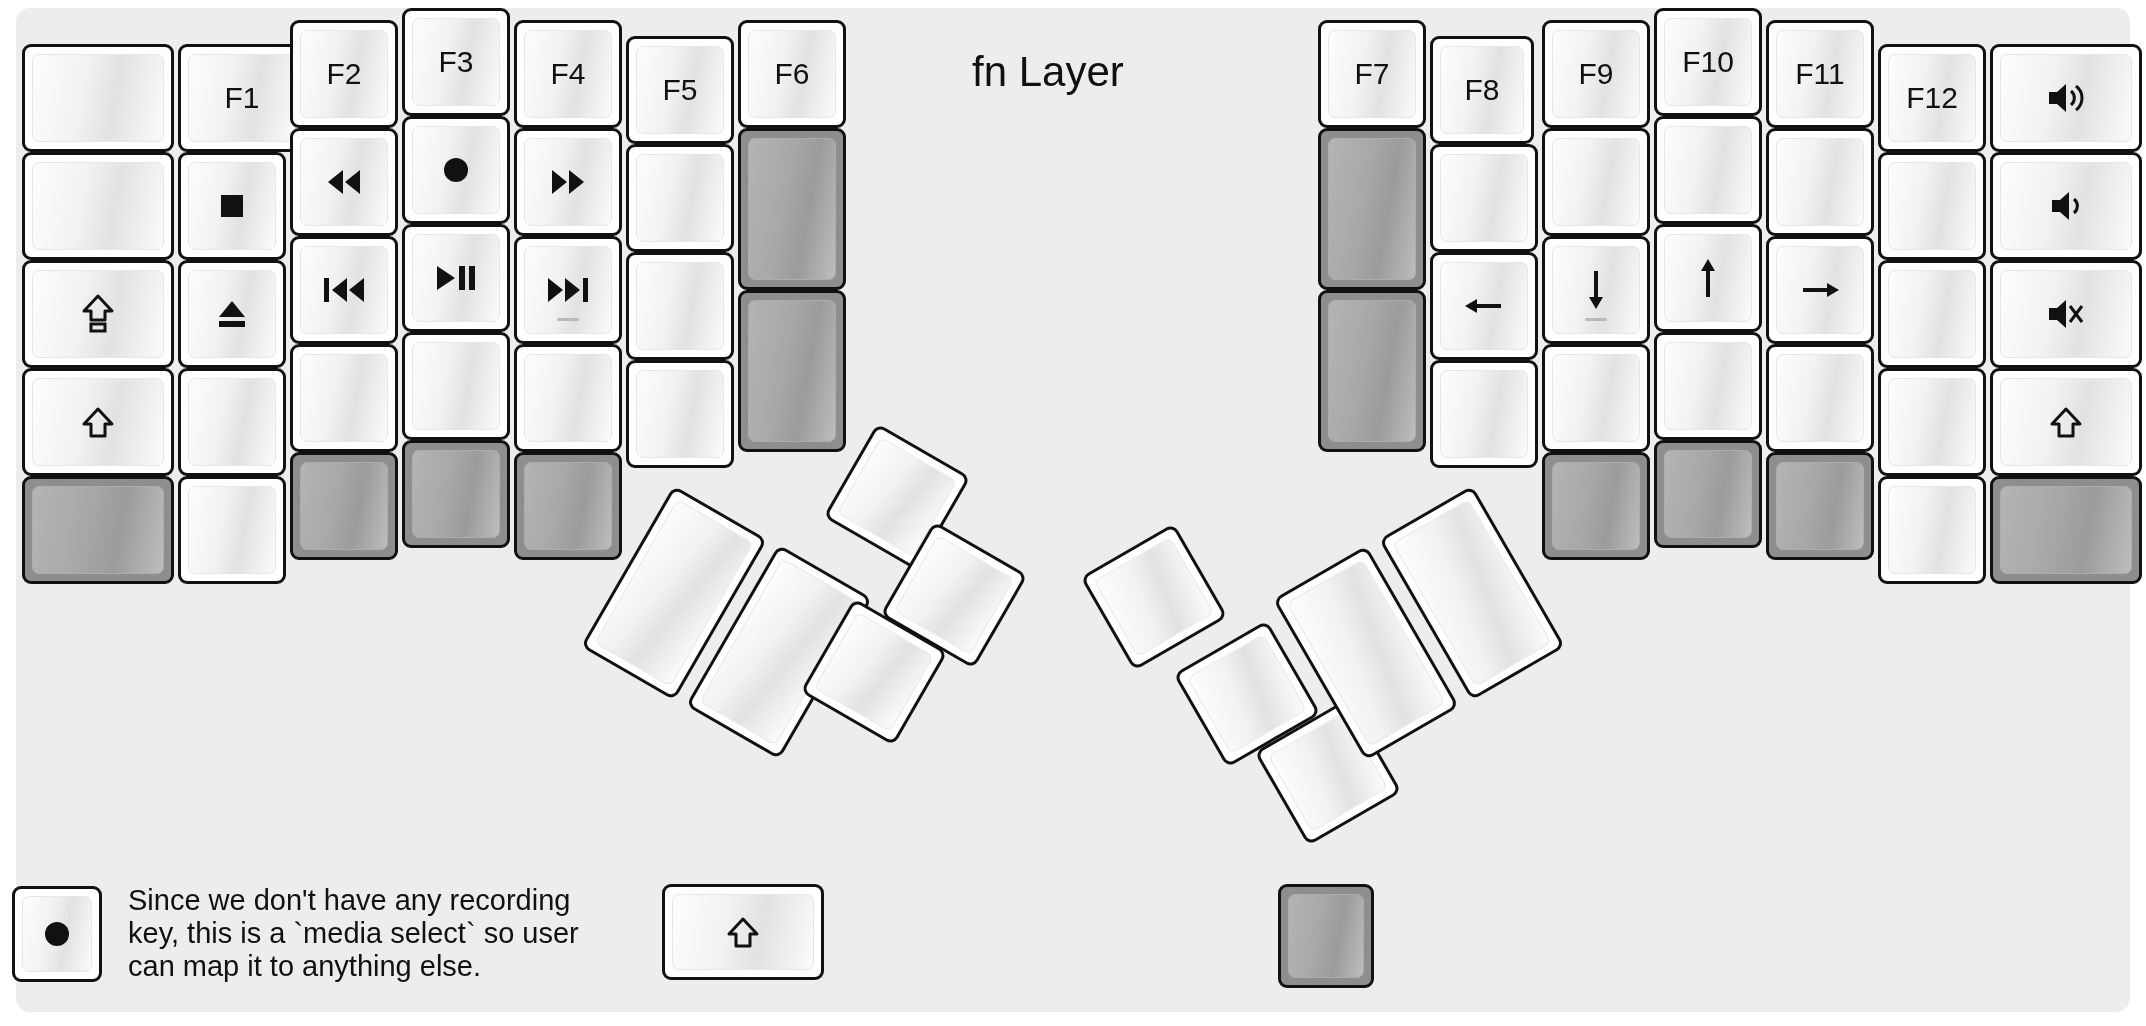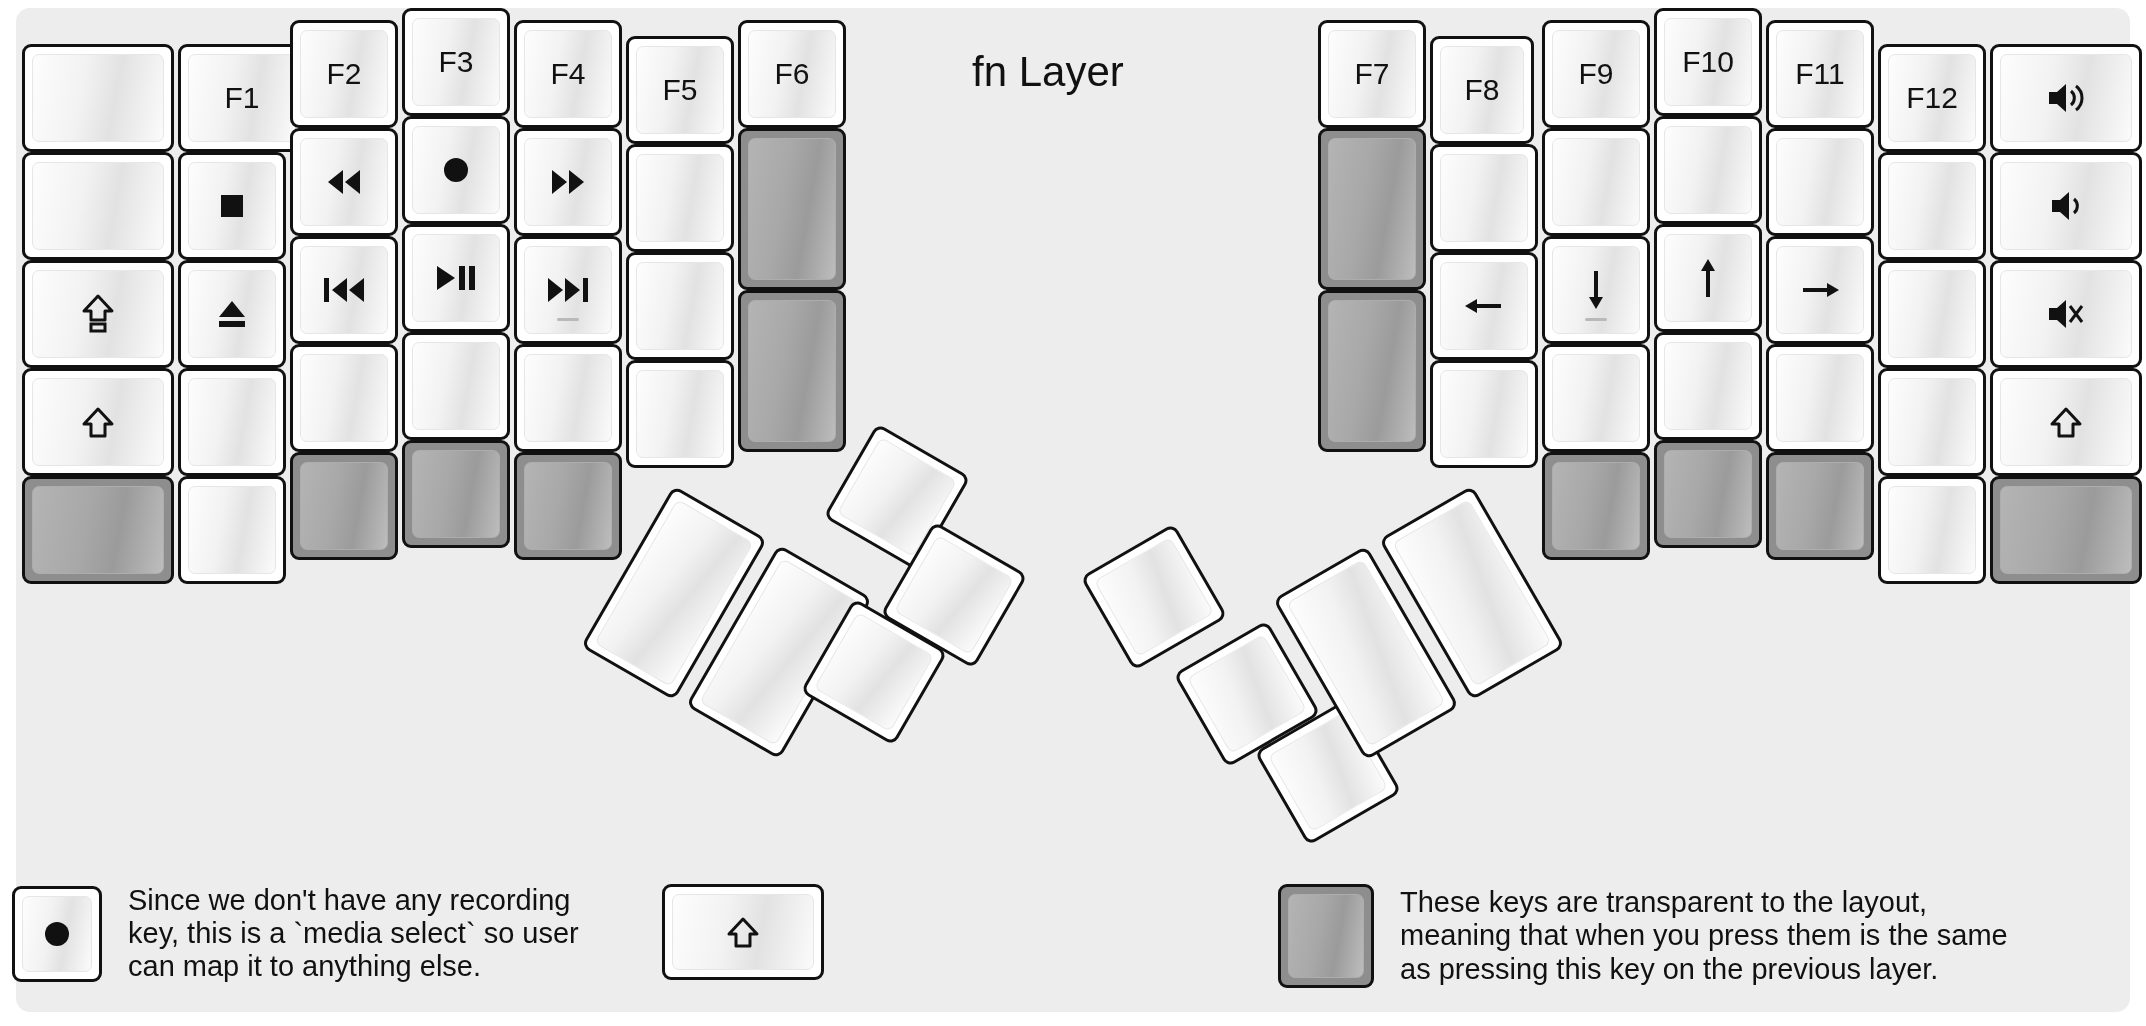--- a/index.html
+++ b/index.html
@@ -441,18 +441,15 @@
                 <polygon points="17,4 31,19 24,19 24,31 10,31 10,19 3,19" fill="none" stroke="#111111" stroke-width="3" stroke-linejoin="round"></polygon>
               </svg>
             </span>
           </div>
         </div>
       </div>
       <div class="legend-item" style="left: 1278px; top: 884px;">
         <div class="key transparent legend-key" style="left: 0px; top: 0px; width: 96px; height: 104px; position: relative;">
           <div class="cap"></div>
         </div>
-        <div class="legend-text">These keys are transparent to the layout,
-meaning that when you press them is the same
-as pressing this key on the previous layer.</div>
       </div>
     </div>
 </div>
 
 </body></html>

